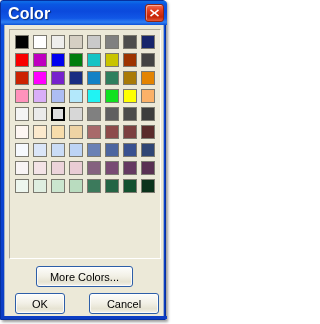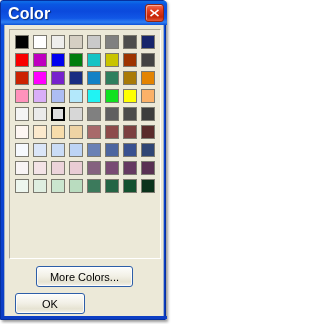--- a/index.html
+++ b/index.html
@@ -132,21 +132,21 @@
   }
   #more-colors-button {
     left: 31px;
     top: 241px;
     width: 97px;
     height: 21px;
   }
   #ok-button {
     left: 10px;
     top: 268px;
-    width: 70px;
+    width: 50px;
     height: 21px;
   }
   #cancel-button {
     left: 84px;
     top: 268px;
     width: 70px;
     height: 21px;
   }
   .btn span {
     position: absolute;
@@ -196,17 +196,20 @@
     </div>
 
     <div class="btn" id="more-colors-button">
       <span>More Colors...</span>
     </div>
 
     <div class="btn" id="ok-button">
       <span>OK</span>
     </div>
 
+    <div class="btn" id="cancel-button">
+      <span>Cancel</span>
+    </div>
 
   </div>
 
   <div class="frame-bottom"></div>
 </div>
 
 </body></html>

